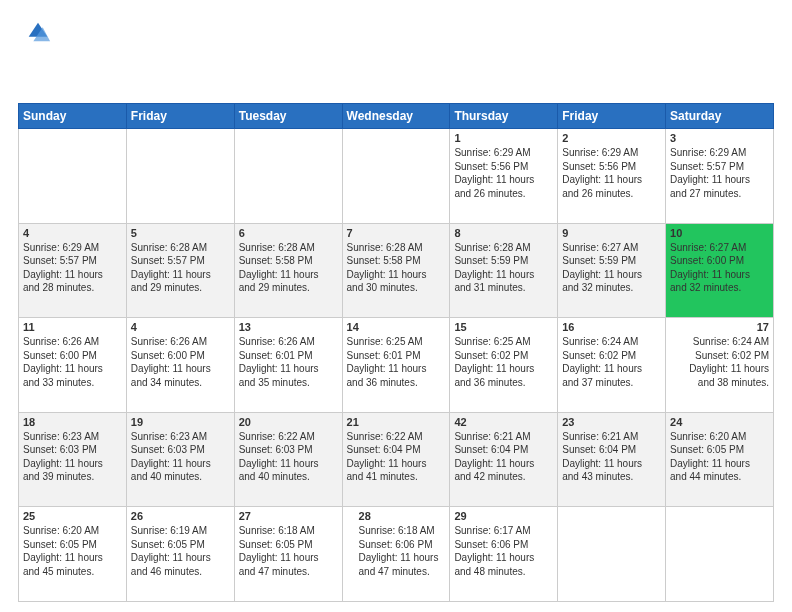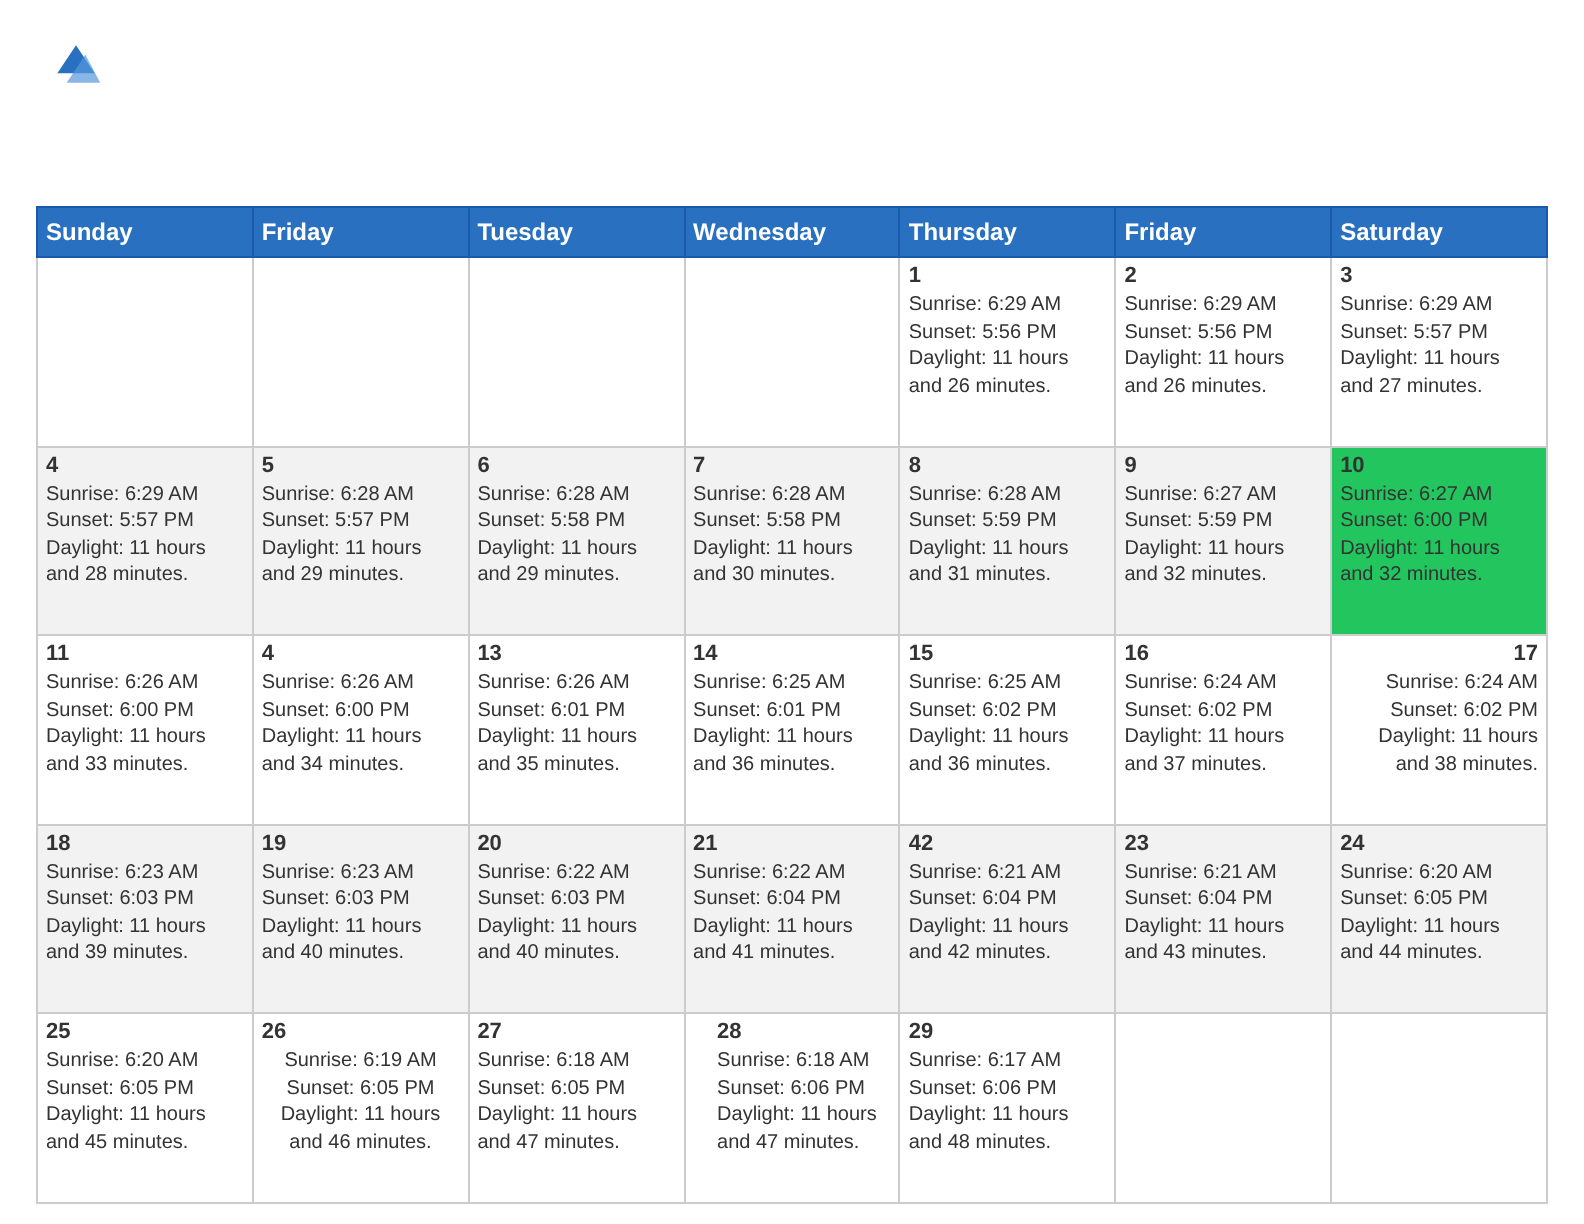--- a/index.html
+++ b/index.html
@@ -302,21 +302,21 @@
         </tr>
         <tr>
           <td style="background: rgb(255, 255, 255);">
             <span class="day-num">25</span>
             <div class="day-info" style="white-space: pre-line;">Sunrise: 6:20 AM
 Sunset: 6:05 PM
 Daylight: 11 hours and 45 minutes.</div>
           </td>
           <td style="background: rgb(255, 255, 255);">
             <span class="day-num">26</span>
-            <div class="day-info" style="white-space: pre-line; text-align: center;">Sunrise: 6:19 AM
+            <div class="day-info" style="white-space: pre-line;">Sunrise: 6:19 AM
 Sunset: 6:05 PM
 Daylight: 11 hours and 46 minutes.</div>
           </td>
           <td style="background: rgb(255, 255, 255);">
             <span class="day-num">27</span>
             <div class="day-info" style="white-space: pre-line;">Sunrise: 6:18 AM
 Sunset: 6:05 PM
 Daylight: 11 hours and 47 minutes.</div>
           </td>
           <td style="background: rgb(255, 255, 255); padding-left: 16px;">

